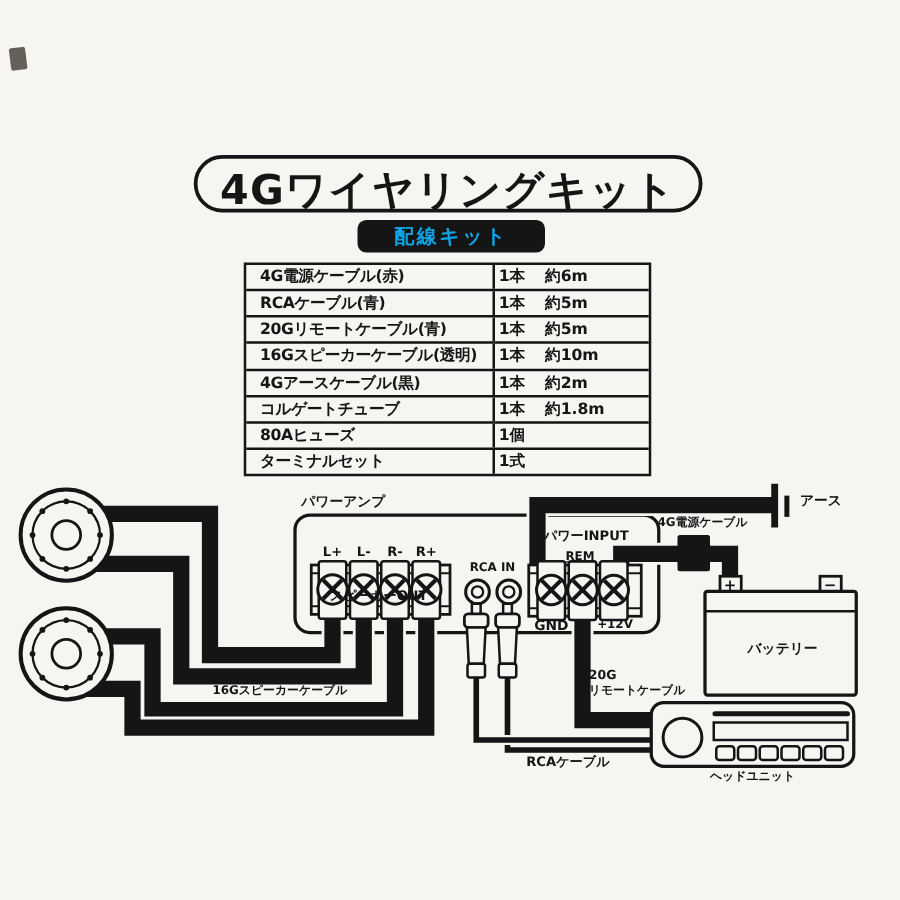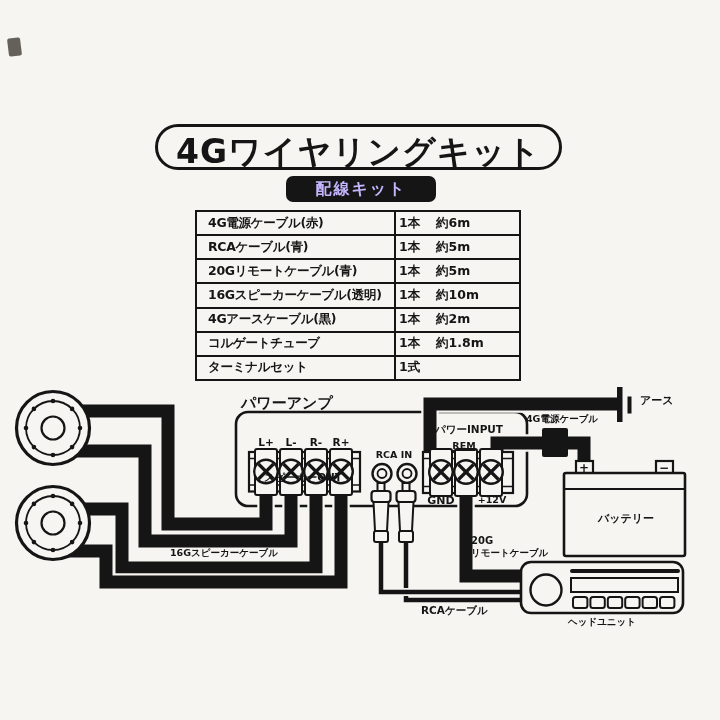--- a/index.html
+++ b/index.html
@@ -15,21 +15,21 @@
   #title-box{
     left:155px;top:124px;width:401px;height:40px;
     border:3.2px solid #151515;border-radius:23px;background:#f6f5f2;
     display:flex;align-items:center;justify-content:center;
   }
   #title-box span{font-size:33px;font-weight:900;letter-spacing:1px;margin-top:10px;}
   #kit-badge{
     left:286px;top:176px;width:150px;height:26px;background:#151515;border-radius:7px;
     display:flex;align-items:center;justify-content:center;
   }
-  #kit-badge span{color:#c4b5fd;font-size:16px;font-weight:800;letter-spacing:2px;}
+  #kit-badge span{color:#0ea5e9;font-size:16px;font-weight:800;letter-spacing:2px;}
   
   #parts-table{
     left:195px;top:210px;width:322px;height:167px;
     border:2.5px solid #151515;background:#f6f5f2;
     display:flex;flex-direction:column;
   }
   .tbl-row{flex:1;display:flex;align-items:stretch;border-top:2px solid #151515;}
   .tbl-row:first-child{border-top:none;}
   .cell-name{
     width:186px;border-right:2px solid #151515;display:flex;align-items:center;
@@ -94,20 +94,27 @@
   </div>
 
   <div class="tbl-row">
     <div class="cell-name">コルゲートチューブ</div>
     <div class="cell-qty">
       <span class="qty">1本</span>
       <span class="len">約1.8m</span>
     </div>
   </div>
 
+  <div class="tbl-row">
+    <div class="cell-name">80Aヒューズ</div>
+    <div class="cell-qty">
+      <span class="qty">1個</span>
+      <span class="len"></span>
+    </div>
+  </div>
 
   <div class="tbl-row">
     <div class="cell-name">ターミナルセット</div>
     <div class="cell-qty">
       <span class="qty">1式</span>
       <span class="len"></span>
     </div>
   </div>
 </div>
 
@@ -275,21 +282,21 @@
       </g>
     </g>
 
     <g fill="#151515" stroke="none">
       <rect x="617" y="387" width="5.5" height="35"></rect>
       <rect x="627.5" y="396.5" width="4" height="17"></rect>
     </g>
   </g>
 </svg>
 
-<div class="lbl" style="left:241px;top:396px;font-size:15px;">パワーアンプ</div>
+<div class="lbl" style="left:241px;top:396px;font-size:11px;">パワーアンプ</div>
 <div class="lbl ctr" style="left:303px;top:424px;font-size:10.5px;margin-top:48px;">スピーカーOUT</div>
 <div class="lbl ctr" style="left:266px;top:437px;font-size:10.5px;">L+</div>
 <div class="lbl ctr" style="left:291px;top:437px;font-size:10.5px;">L-</div>
 <div class="lbl ctr" style="left:316px;top:437px;font-size:10.5px;">R-</div>
 <div class="lbl ctr" style="left:341px;top:437px;font-size:10.5px;">R+</div>
 <div class="lbl ctr" style="left:394px;top:450px;font-size:9.5px;">RCA IN</div>
 <div class="lbl ctr" style="left:469px;top:424px;font-size:10.5px;">パワーINPUT</div>
 <div class="lbl ctr" style="left:464px;top:441px;font-size:9.5px;text-decoration:underline;">REM</div>
 <div class="lbl ctr" style="left:441px;top:495px;font-size:11px;">GND</div>
 <div class="lbl ctr" style="left:492px;top:495px;font-size:9.5px;">+12V</div>

